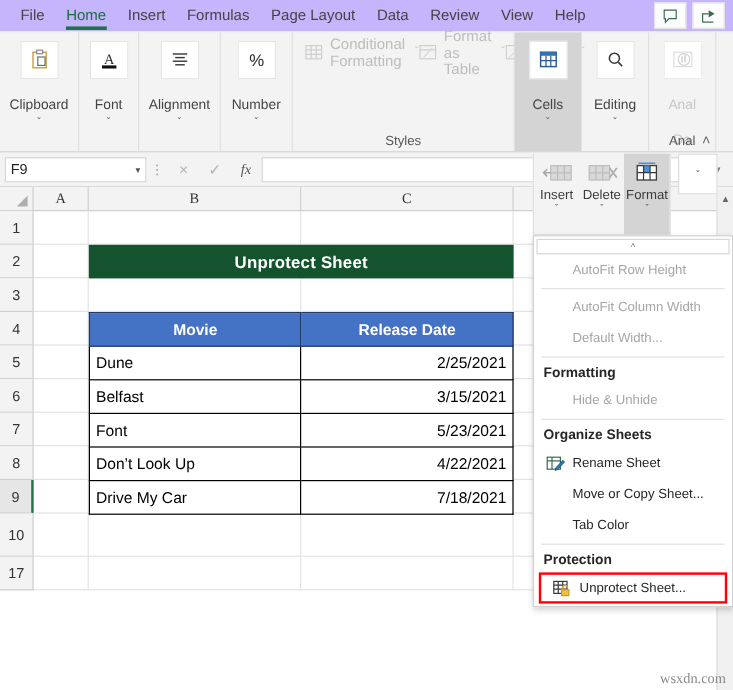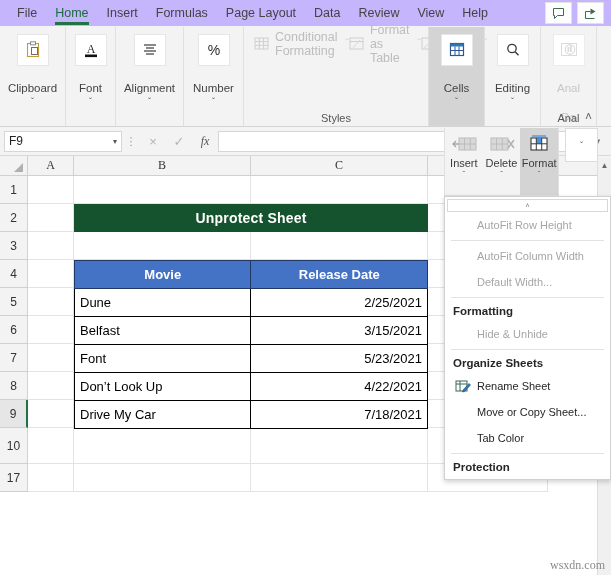--- a/index.html
+++ b/index.html
@@ -682,19 +682,33 @@
     <span class="mi-label">Move or Copy Sheet...</span>
   </div>
 
   <div class="mi enabled indent">
     <span class="mi-label">Tab Color</span>
   </div>
 
   <div class="msep"></div>
   <div class="sec-head">Protection</div>
 
+  <div class="mi enabled highlight">
+    <span class="mi-icon">
+      <svg width="18" height="15" viewBox="0 0 18 15">
+          <rect x="1.5" y="1.5" width="11" height="10" fill="#fff" stroke="#3a3a3a"></rect>
+          <line x1="1.5" y1="4.6" x2="12.5" y2="4.6" stroke="#3a3a3a"></line>
+          <line x1="5.2" y1="1.5" x2="5.2" y2="11.5" stroke="#3a3a3a"></line>
+          <line x1="8.9" y1="1.5" x2="8.9" y2="11.5" stroke="#3a3a3a"></line>
+          <line x1="1.5" y1="8" x2="12.5" y2="8" stroke="#3a3a3a"></line>
+          <path d="M8.8 8.4 v-1.6 a2 2 0 0 1 4 0" fill="none" stroke="#d9a52a" stroke-width="1.2"></path>
+          <rect x="8" y="8.4" width="6" height="5" fill="#f0c040" stroke="#c99a22"></rect>
+        </svg>
+    </span>
+    <span class="mi-label">Unprotect Sheet...</span>
+  </div>
 </div>
 
 <div class="vscroll" style="top:158px;bottom:0">
   <div class="vs-arrow">▲</div>
 </div>
 
 <div class="watermark">wsxdn.com</div>
 
 </body></html>

